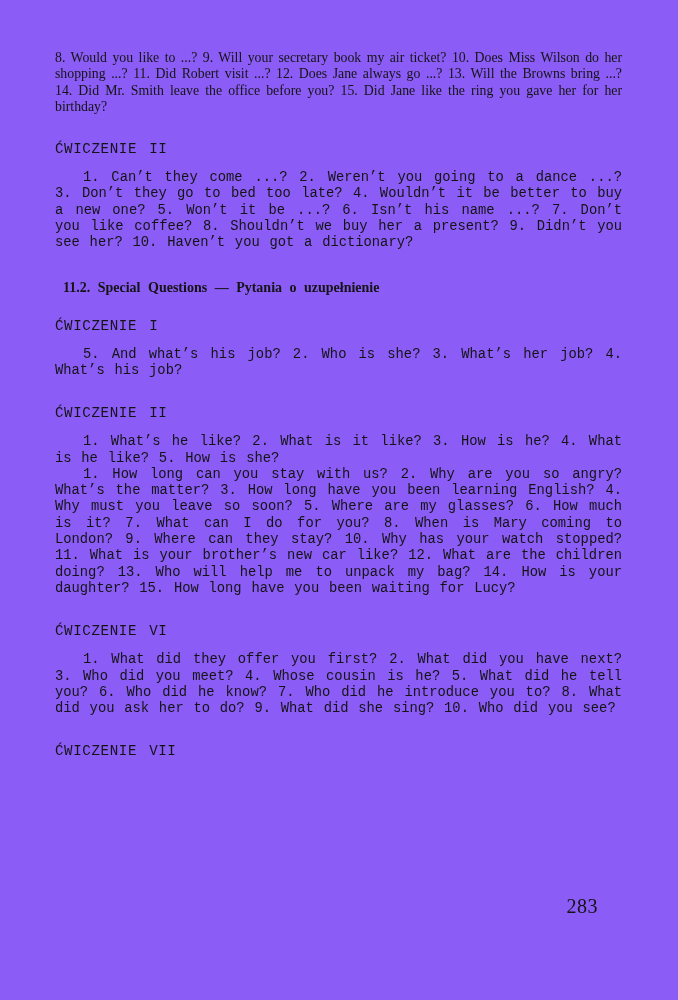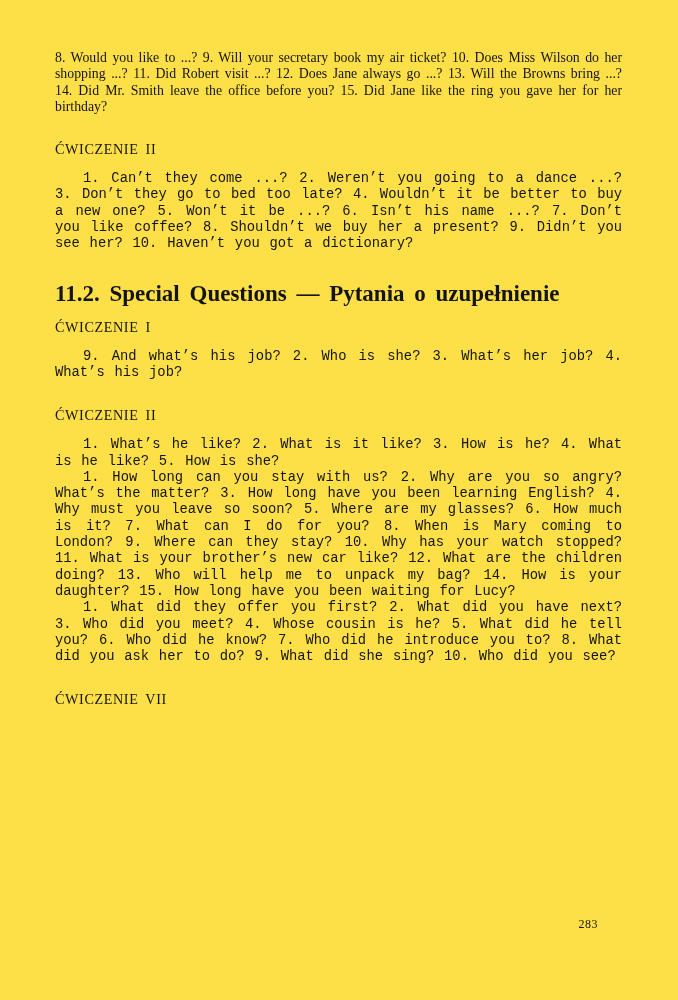--- a/index.html
+++ b/index.html
@@ -5,21 +5,21 @@
   html, body {
     margin: 0;
     padding: 0;
     background: #e8e8e8;
   }
   .book-page {
     position: relative;
     width: 678px;
     height: 1000px;
     margin: 0 auto;
-    background: #fde047;
+    background: #8b5cf6;
     box-sizing: border-box;
     padding: 50px 56px 0 55px;
     font-family: "Liberation Serif", "DejaVu Serif", serif;
     color: #141414;
     overflow: hidden;
   }
   .para {
     font-size: 13.8px;
     line-height: 16.3px;
     text-align: justify;
@@ -29,64 +29,66 @@
   .para.indent {
     text-indent: 28px;
     font-family: Liberation Mono, monospace;
   }
   .ex-heading {
     font-size: 14.2px;
     font-weight: normal;
     letter-spacing: 0.6px;
     word-spacing: 3px;
     margin: 26px 0 13px 0;
+    font-family: Liberation Mono, monospace;
   }
   .section-heading {
-    font-size: 23px;
+    font-size: 14px;
     font-weight: bold;
     word-spacing: 4px;
-    margin: 28px 0 4px 0;
+    margin: 28px 0 4px 8px;
   }
   .section-heading + .ex-heading {
-    margin-top: 12px;
+    margin-top: 22px;
   }
   .page-number {
     position: absolute;
     right: 80px;
-    bottom: 68px;
-    font-size: 12px;
+    bottom: 82px;
+    font-size: 20px;
     letter-spacing: 0.5px;
   }
 </style>
 </head>
 <body>
 
 <div class="book-page">
 
   <p class="para">8. Would you like to ...? 9. Will your secretary book my air ticket? 10. Does Miss Wilson do her shopping ...? 11. Did Robert visit ...? 12. Does Jane always go ...? 13. Will the Browns bring ...? 14. Did Mr. Smith leave the office before you? 15. Did Jane like the ring you gave her for her birthday?</p>
 
   <h3 class="ex-heading">ĆWICZENIE II</h3>
 
   <p class="para indent">1. Can’t they come ...? 2. Weren’t you going to a dance ...? 3. Don’t they go to bed too late? 4. Wouldn’t it be better to buy a new one? 5. Won’t it be ...? 6. Isn’t his name ...? 7. Don’t you like coffee? 8. Shouldn’t we buy her a present? 9. Didn’t you see her? 10. Haven’t you got a dictionary?</p>
 
   <h2 class="section-heading">11.2. Special Questions — Pytania o uzupełnienie</h2>
 
   <h3 class="ex-heading">ĆWICZENIE I</h3>
 
-  <p class="para indent">9. And what’s his job? 2. Who is she? 3. What’s her job? 4. What’s his job?</p>
+  <p class="para indent">5. And what’s his job? 2. Who is she? 3. What’s her job? 4. What’s his job?</p>
 
   <h3 class="ex-heading">ĆWICZENIE II</h3>
 
 
 
   <p class="para indent">1. What’s he like? 2. What is it like? 3. How is he? 4. What is he like? 5. How is she?</p>
 
 
   <p class="para indent">1. How long can you stay with us? 2. Why are you so angry? What’s the matter? 3. How long have you been learning English? 4. Why must you leave so soon? 5. Where are my glasses? 6. How much is it? 7. What can I do for you? 8. When is Mary coming to London? 9. Where can they stay? 10. Why has your watch stopped? 11. What is your brother’s new car like? 12. What are the children doing? 13. Who will help me to unpack my bag? 14. How is your daughter? 15. How long have you been waiting for Lucy?</p>
 
+  <h3 class="ex-heading">ĆWICZENIE VI</h3>
 
   <p class="para indent">1. What did they offer you first? 2. What did you have next? 3. Who did you meet? 4. Whose cousin is he? 5. What did he tell you? 6. Who did he know? 7. Who did he introduce you to? 8. What did you ask her to do? 9. What did she sing? 10. Who did you see?</p>
 
   <h3 class="ex-heading">ĆWICZENIE VII</h3>
 
 
   <div class="page-number">283</div>
 
 </div>
 

